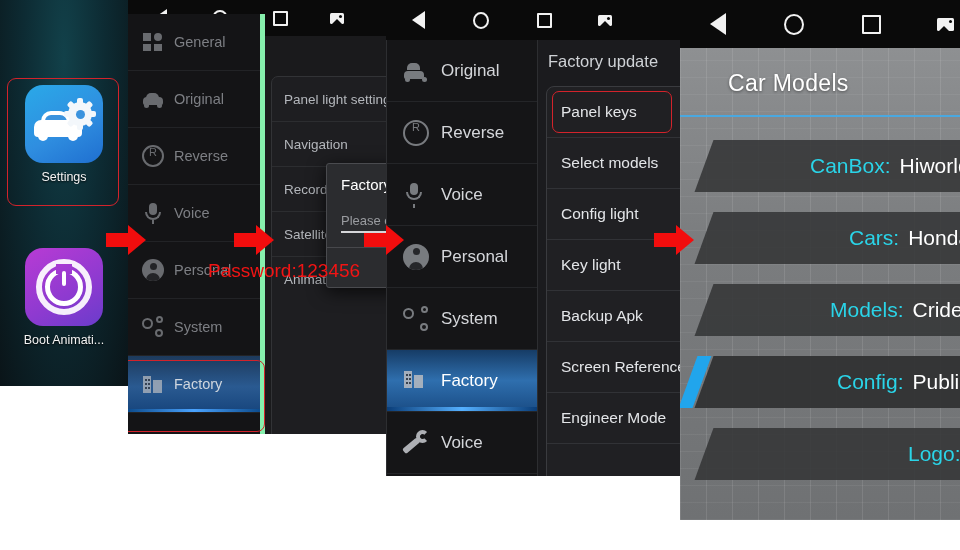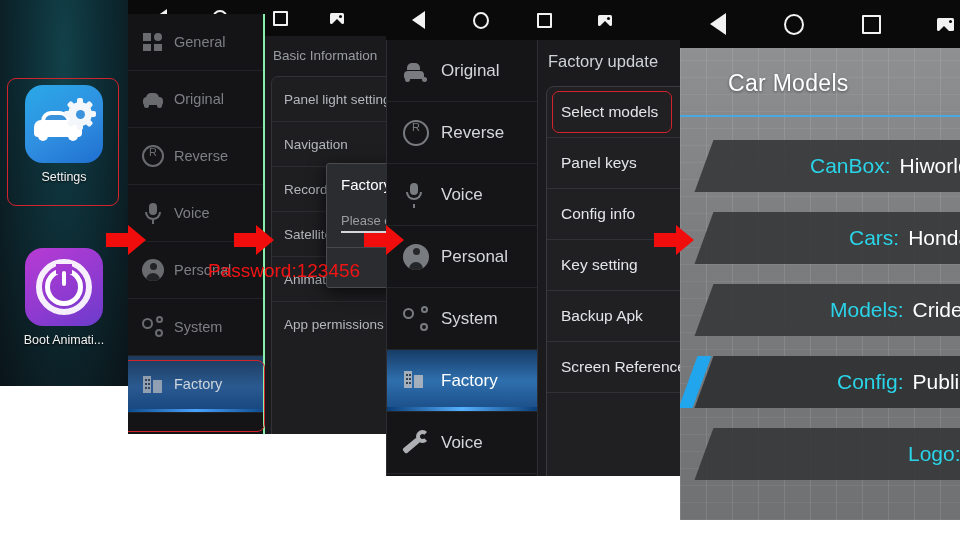--- a/index.html
+++ b/index.html
@@ -116,21 +116,21 @@
 
   
   #panel2 {
     position: absolute; left: 128px; top: 0; width: 258px; height: 434px;
     background: #111112; overflow: hidden;
   }
   #panel2 .navbar { height: 36px; }
   .p2body { position: absolute; top: 36px; left: 0; right: 0; bottom: 0; display: flex; }
   .sidebar {
     width: 137px; background: #141416;
-    border-right: 2px solid #86efac; position: relative; overflow: hidden;
+    border-right: 5px solid #86efac; position: relative; overflow: hidden;
   }
   .side-item {
     height: 57px; display: flex; align-items: center; gap: 10px;
     padding-left: 14px; border-bottom: 1px solid #222326; position: relative;
   }
   .side-item .slabel { font-size: 14.5px; color: #7d7f84; white-space: nowrap; }
   .side-item.active { background: linear-gradient(180deg,#1d3a5c 0%, #2a5a91 55%, #17457d 100%); }
   .side-item.active .slabel { color: #cfd6de; }
   .side-item.active::after {
     content:""; position:absolute; left:0; right:0; bottom:0; height:3px;
@@ -397,28 +397,26 @@
           <span class="sicon ic-fact">
               <i></i>
               <i></i>
               <i></i>
             </span>
           <span class="slabel">Factory</span>
         </div>
       </div>
 
       <div class="content-col">
-        <div class="content-title">Basic Information</div>
         <div class="content-card">
           <div class="crow">Panel light setting</div>
           <div class="crow">Navigation</div>
           <div class="crow">Record</div>
           <div class="crow">Satellite info</div>
           <div class="crow">Animati</div>
-          <div class="crow">App permissions</div>
         </div>
       </div>
     </div>
 
     <div class="dialog">
       <div class="dialog-title">Factory</div>
       <div class="dialog-input">Please enter password</div>
       <div class="dialog-sep"></div>
       <div class="dialog-btn">CANCEL</div>
     </div>
@@ -487,26 +485,27 @@
               <i></i>
               <i></i>
             </span>
           <span class="slabel">Voice</span>
         </div>
       </div>
 
       <div class="content-col3">
         <div class="content-title3">Factory update</div>
         <div class="content-card3">
+          <div class="crow3">Panel keys</div>
           <div class="crow3">Select models</div>
-          <div class="crow3">Panel keys</div>
-          <div class="crow3">Config info</div>
-          <div class="crow3">Key setting</div>
+          <div class="crow3">Config light</div>
+          <div class="crow3">Key light</div>
           <div class="crow3">Backup Apk</div>
           <div class="crow3">Screen Reference</div>
+          <div class="crow3">Engineer Mode</div>
           <div class="red-outline-select"></div>
         </div>
       </div>
     </div>
   </div>
 
   <div id="panel4">
     <div class="p4bg"></div>
     <div class="navbar">
       <div class="nbspacer" style="width:30px"></div>

